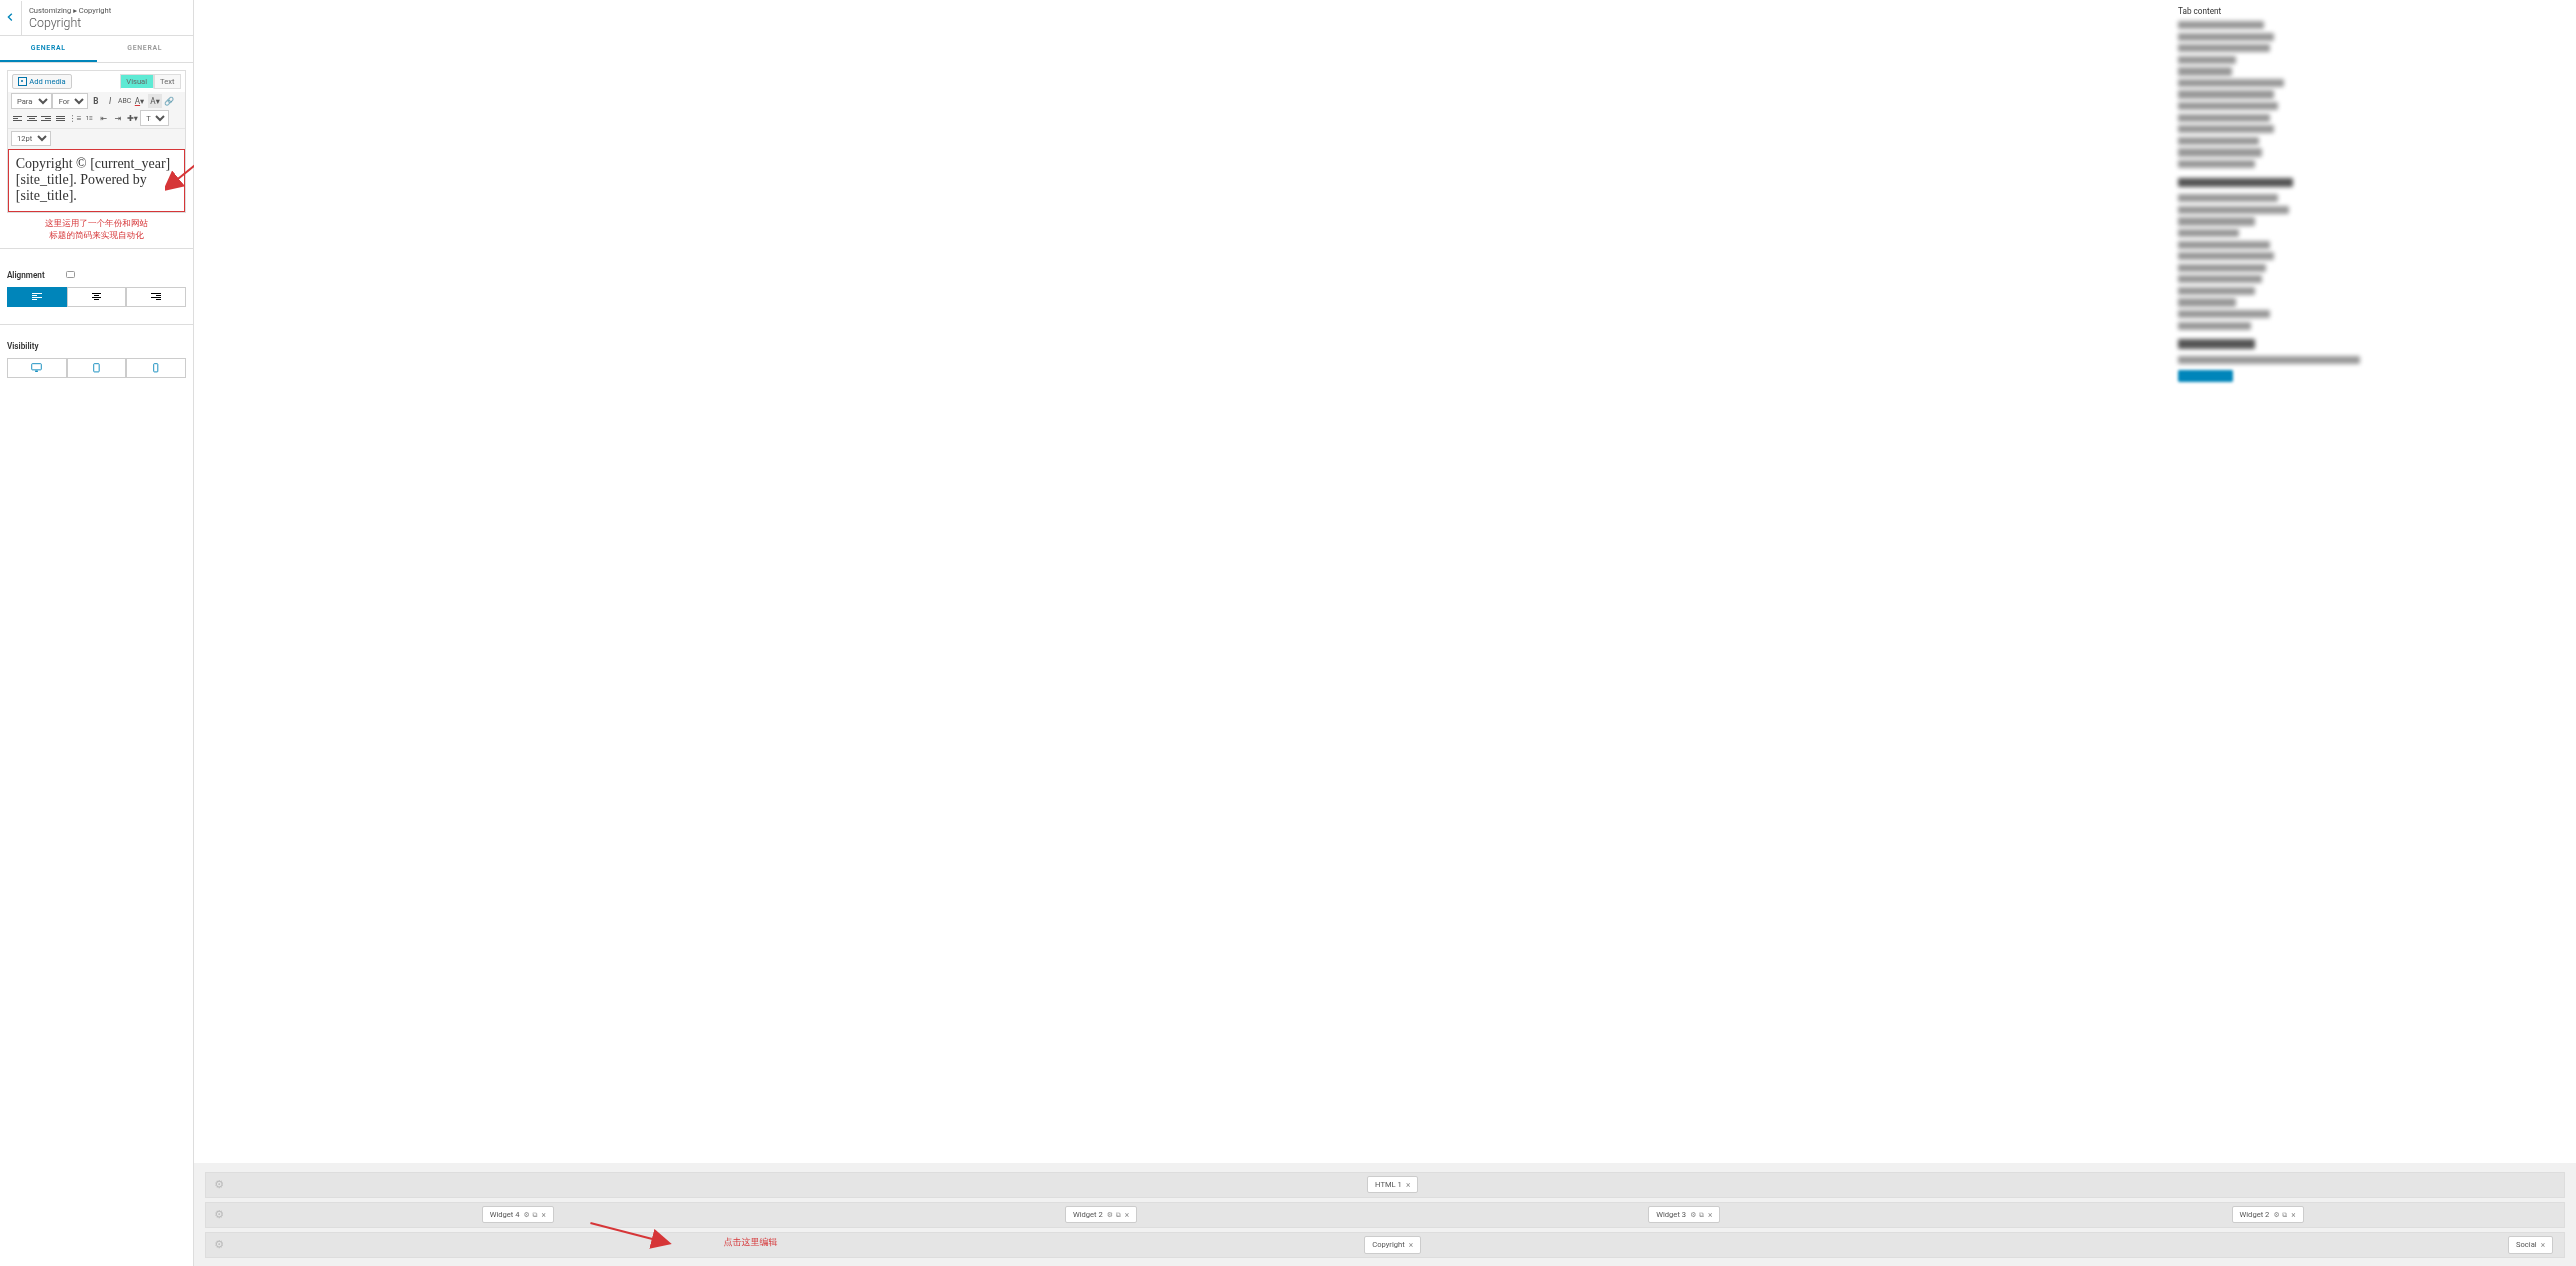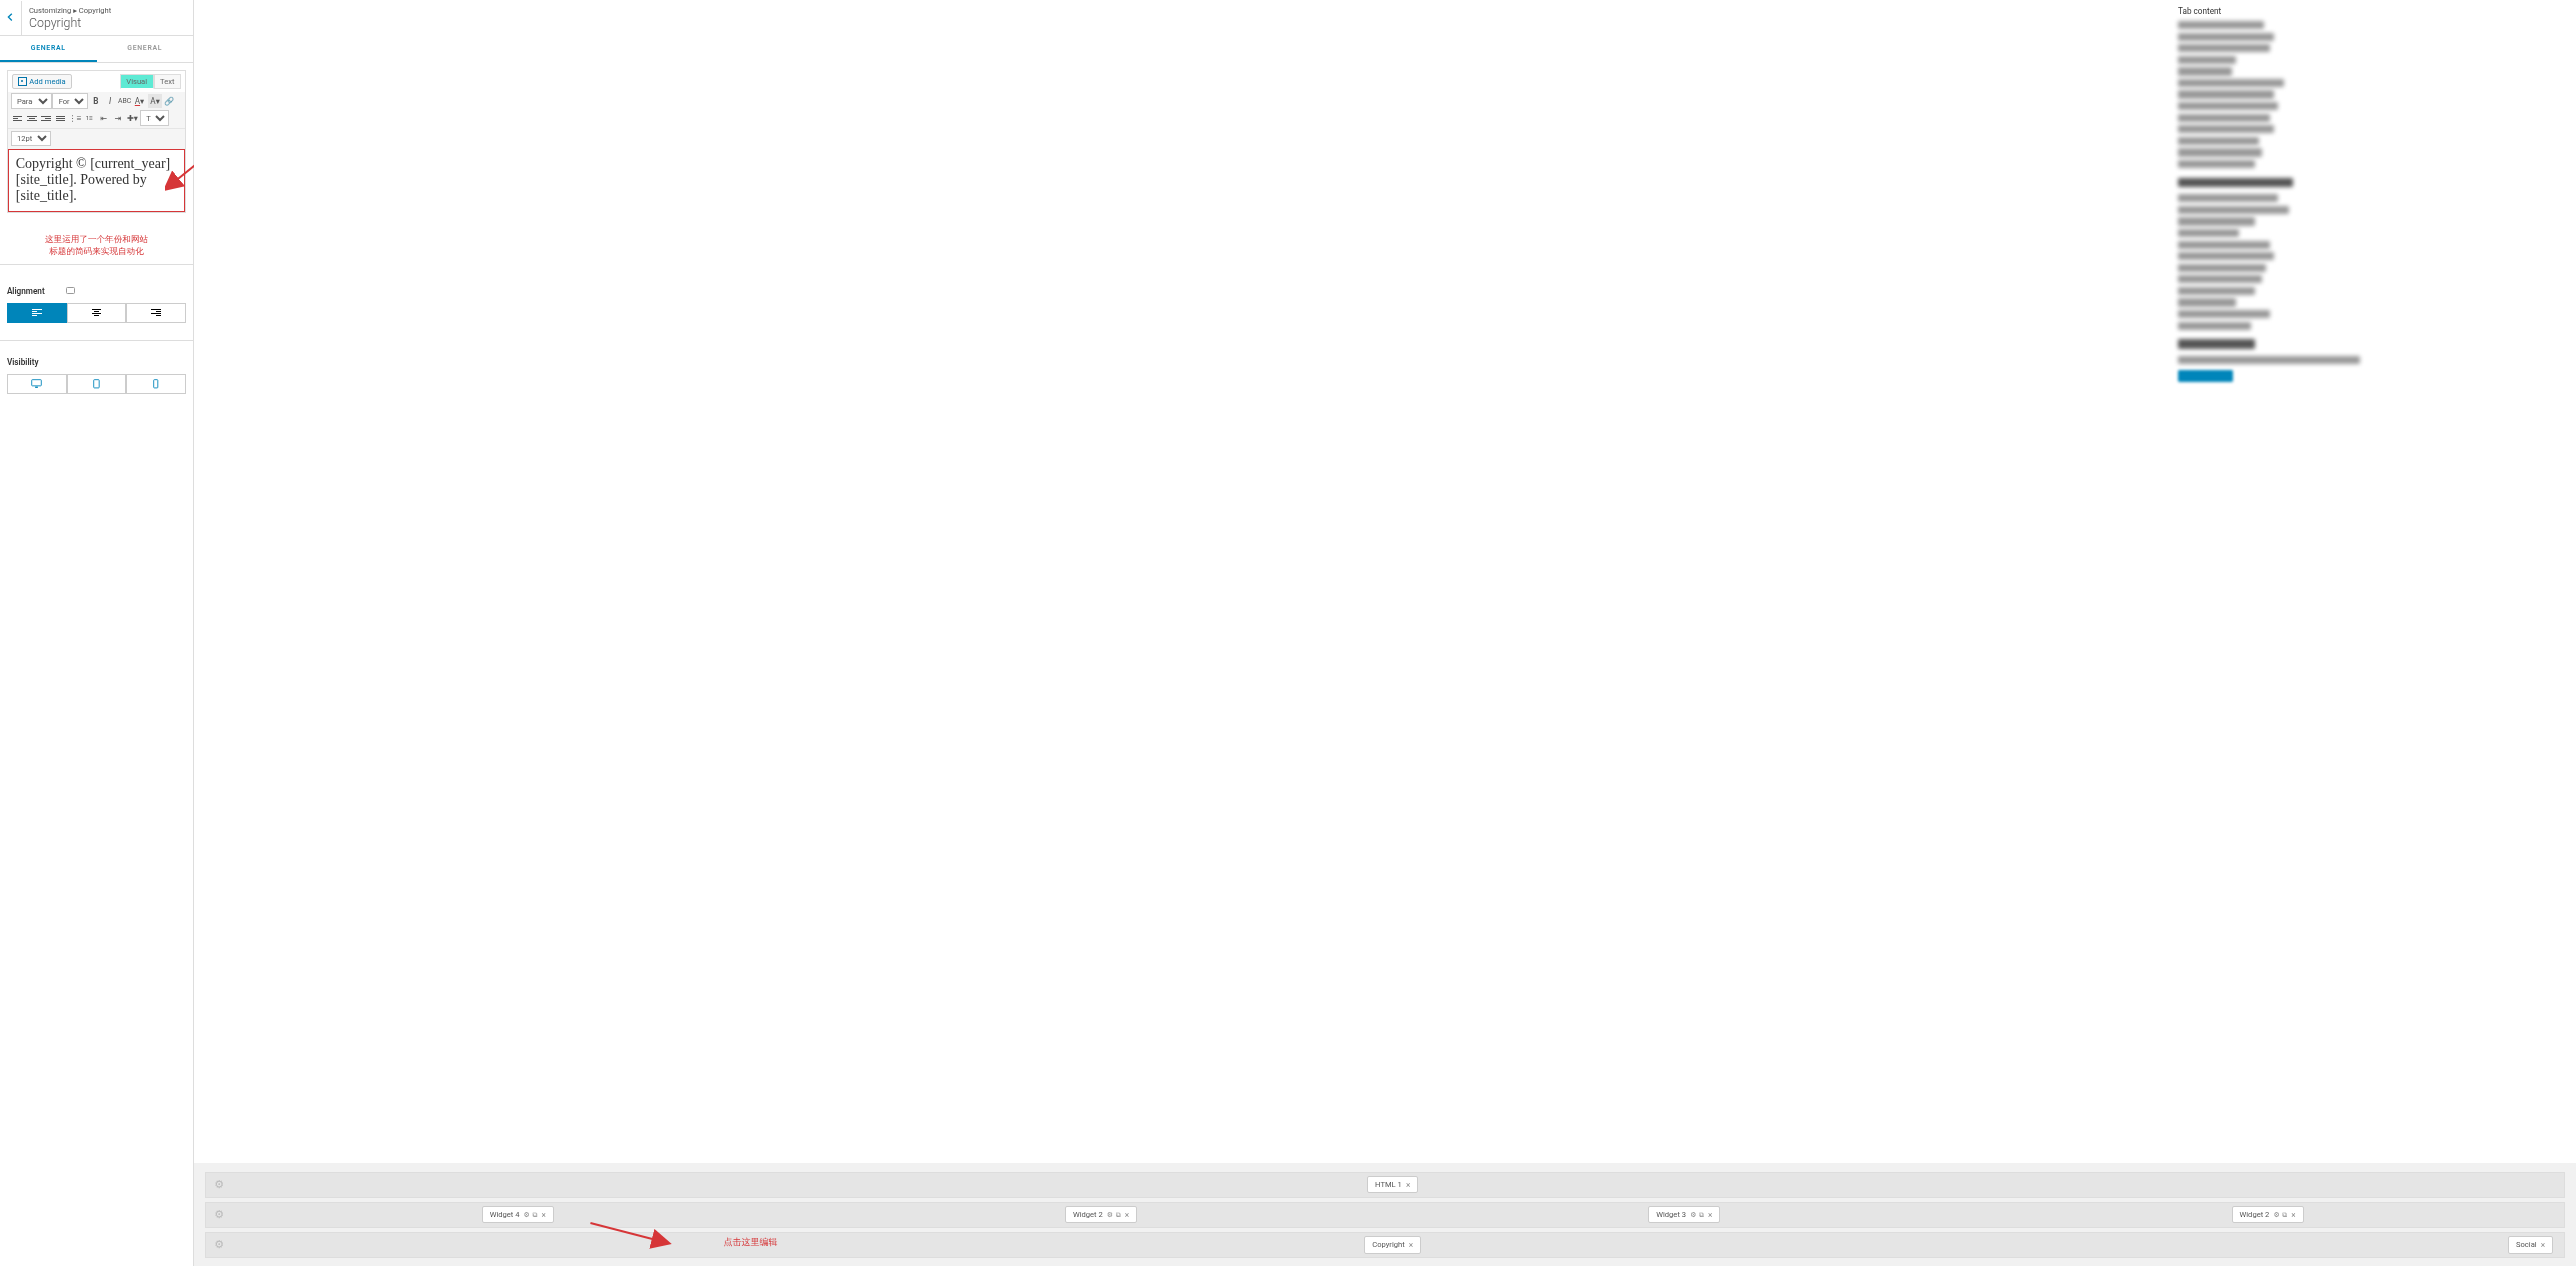--- a/index.html
+++ b/index.html
@@ -36,21 +36,21 @@
     .tb-btn-wide { width: auto; padding: 0 2.7px; }
     .tb-row2 { margin-top: 1.4px; }
     
     .fontsize-row { padding: 2.1px 2.7px; background: #f5f5f5; border-top: 0.7px solid #e5e5e5; }
     
     .editor-content { min-height: 62px; padding: 6.9px; font-family: Georgia, serif; font-size: 14px; color: #333; border: 1.4px solid #d63638; cursor: text; }
     
     .annotation-text { color: #d63638; font-size: 9px; font-weight: 500; }
     .annotation-arrow1 { position: absolute; left: 165px; top: 51px; pointer-events: none; }
     .annotation-label1 { position: absolute; left: 194px; top: 110px; }
-    .annotation-box-text { text-align: center; color: #d63638; font-size: 8.6px; margin-top: 20px; line-height: 1.4; }
+    .annotation-box-text { text-align: center; color: #d63638; font-size: 8.6px; margin-top: 4px; line-height: 1.4; }
     
     .section-label { font-size: 8.2px; font-weight: 600; color: #333; padding: 6.9px; display: flex; align-items: center; gap: 21px; }
     .resp-icon { width: 9.6px; height: 6.9px; border: 1px solid #999; border-radius: 1.4px; display: inline-block; position: relative; }
     
     .segment-group { display: flex; padding: 0 6.9px 6.9px; gap: 0; }
     .segment { flex: 1; border: 0.7px solid #ccc; height: 20.6px; display: flex; align-items: center; justify-content: center; cursor: pointer; background: #fff; }
     .segment.active { background: #0085ba; border-color: #0085ba; color: #fff; }
     
     .visibility-group { display: flex; padding: 0 6.9px; gap: 0; }
     .vis-btn { flex: 1; border: 0.7px solid #ccc; height: 20.6px; display: flex; align-items: center; justify-content: center; color: #0085ba; cursor: pointer; font-size: 9.6px; }

